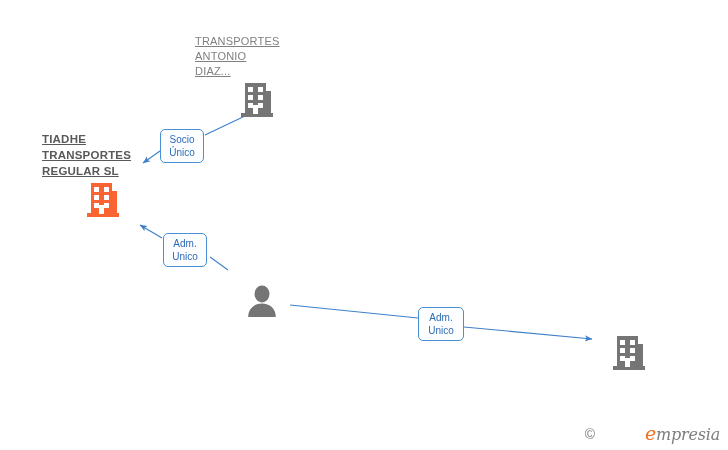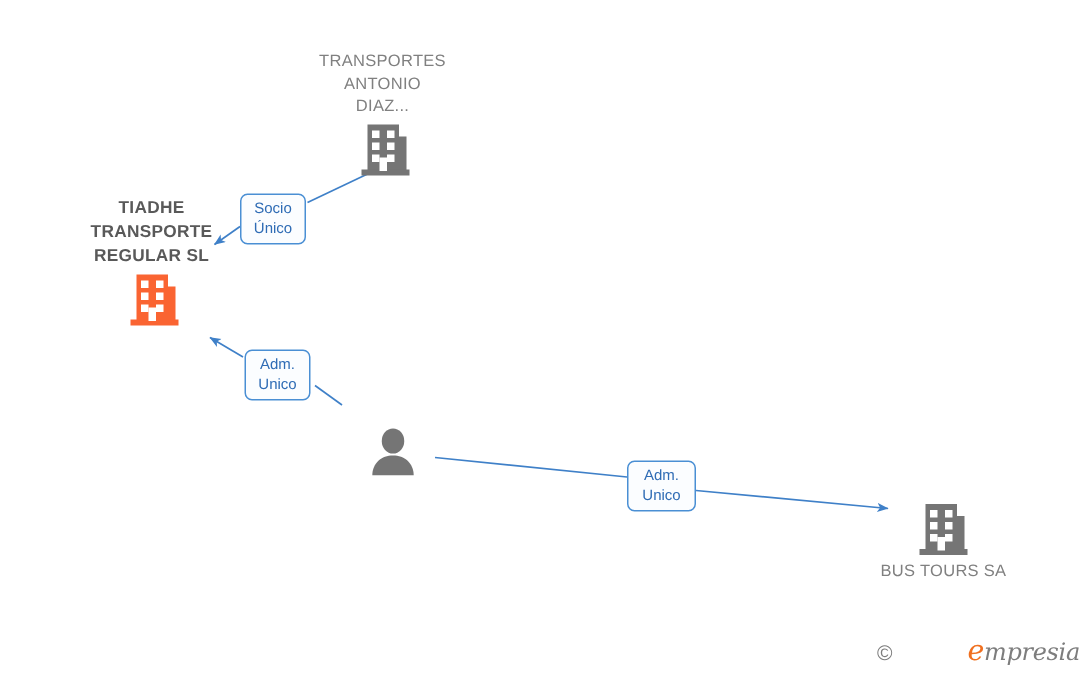--- a/index.html
+++ b/index.html
@@ -21,27 +21,27 @@
     position: absolute;
     left: 0;
     top: 0;
     width: 728px;
     height: 450px;
   }
 
   
   .node-label {
     position: absolute;
-    text-align: center;
     color: #808080;
     font-size: 11px;
     line-height: 15px;
     letter-spacing: 0.2px;
     white-space: pre-line;
     user-select: none;
+    text-decoration: underline;
   }
   .node-label.highlight {
     color: #595959;
     font-weight: bold;
     font-size: 11.5px;
     line-height: 16px;
   }
 
   
   .rel-box {
@@ -137,21 +137,21 @@
       <rect x="18" y="5" width="5" height="5" fill="#ffffff"></rect>
       <rect x="8" y="13" width="5" height="5" fill="#ffffff"></rect>
       <rect x="18" y="13" width="5" height="5" fill="#ffffff"></rect>
       <rect x="8" y="21" width="5" height="5" fill="#ffffff"></rect>
       <rect x="18" y="21" width="5" height="5" fill="#ffffff"></rect>
       <rect x="13" y="23" width="5" height="9" fill="#ffffff"></rect>
     </svg>
   </div>
 
   <div class="node-label highlight" style="left:42px; top:131px; width:118px;">TIADHE
-TRANSPORTE
+TRANSPORTES
 REGULAR SL</div>
 
   <div class="icon-wrap" style="left:86px; top:182px;">
     <svg class="building" width="34" height="36" viewBox="0 0 34 36" xmlns="http://www.w3.org/2000/svg">
       <rect x="5" y="1" width="21" height="31" fill="#fa6432"></rect>
       <rect x="26" y="9" width="5" height="23" fill="#fa6432"></rect>
       <rect x="1" y="31" width="32" height="4" fill="#fa6432"></rect>
       <rect x="8" y="5" width="5" height="5" fill="#ffffff"></rect>
       <rect x="18" y="5" width="5" height="5" fill="#ffffff"></rect>
       <rect x="8" y="13" width="5" height="5" fill="#ffffff"></rect>
@@ -178,21 +178,20 @@
       <rect x="8" y="5" width="5" height="5" fill="#ffffff"></rect>
       <rect x="18" y="5" width="5" height="5" fill="#ffffff"></rect>
       <rect x="8" y="13" width="5" height="5" fill="#ffffff"></rect>
       <rect x="18" y="13" width="5" height="5" fill="#ffffff"></rect>
       <rect x="8" y="21" width="5" height="5" fill="#ffffff"></rect>
       <rect x="18" y="21" width="5" height="5" fill="#ffffff"></rect>
       <rect x="13" y="23" width="5" height="9" fill="#ffffff"></rect>
     </svg>
   </div>
 
-  <div class="node-label" style="left:569px; top:374px; width:120px;">BUS TOURS SA</div>
 
   <div class="rel-box" style="left:160px; top:129px; width:44px; height:34px;">Socio
 Único</div>
 
   <div class="rel-box" style="left:163px; top:233px; width:44px; height:34px;">Adm.
 Unico</div>
 
   <div class="rel-box" style="left:418px; top:307px; width:46px; height:34px;">Adm.
 Unico</div>
 

